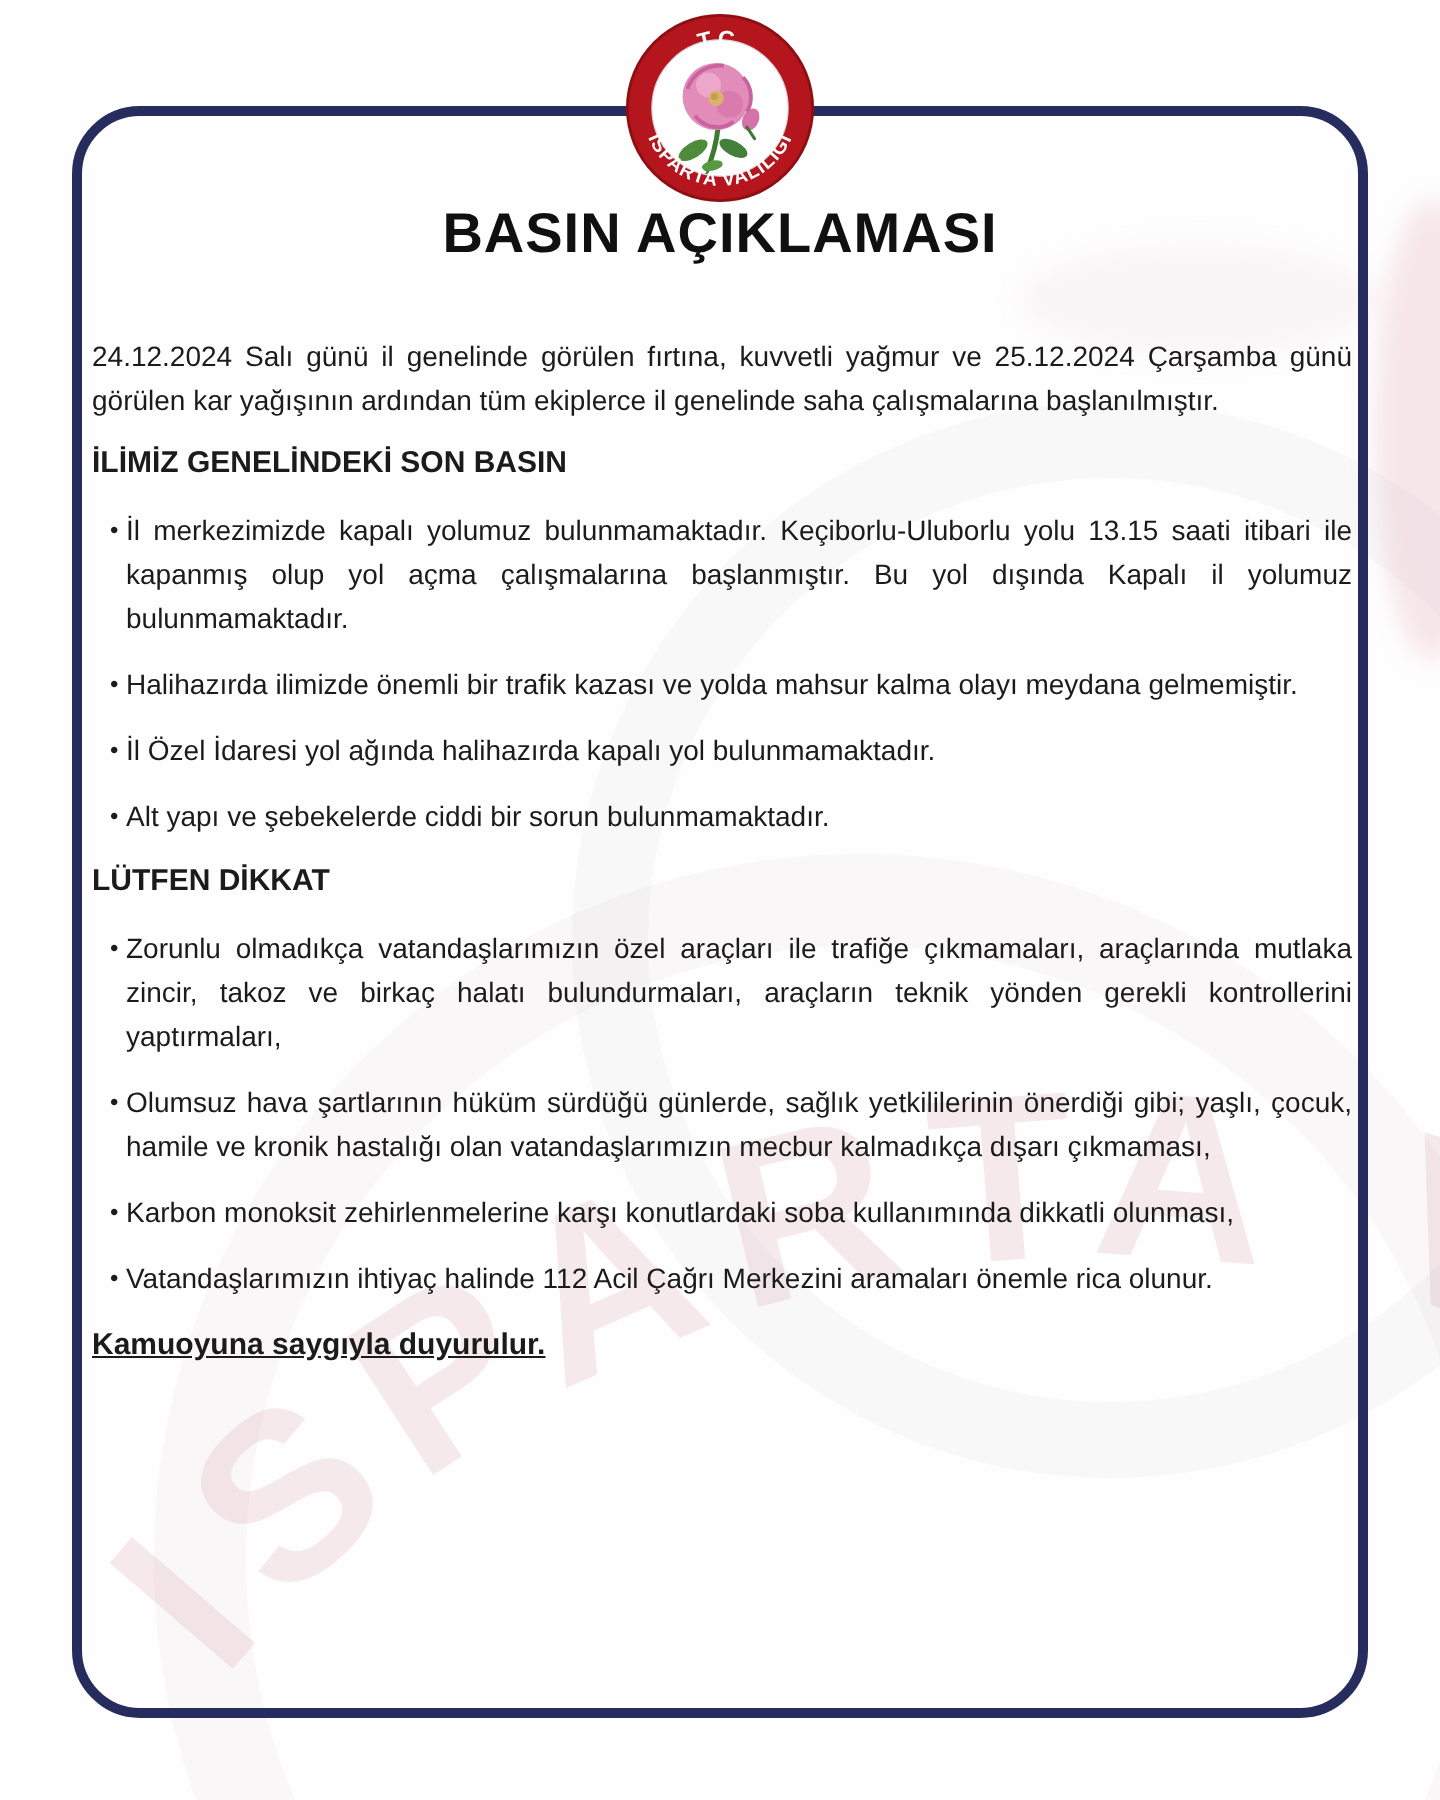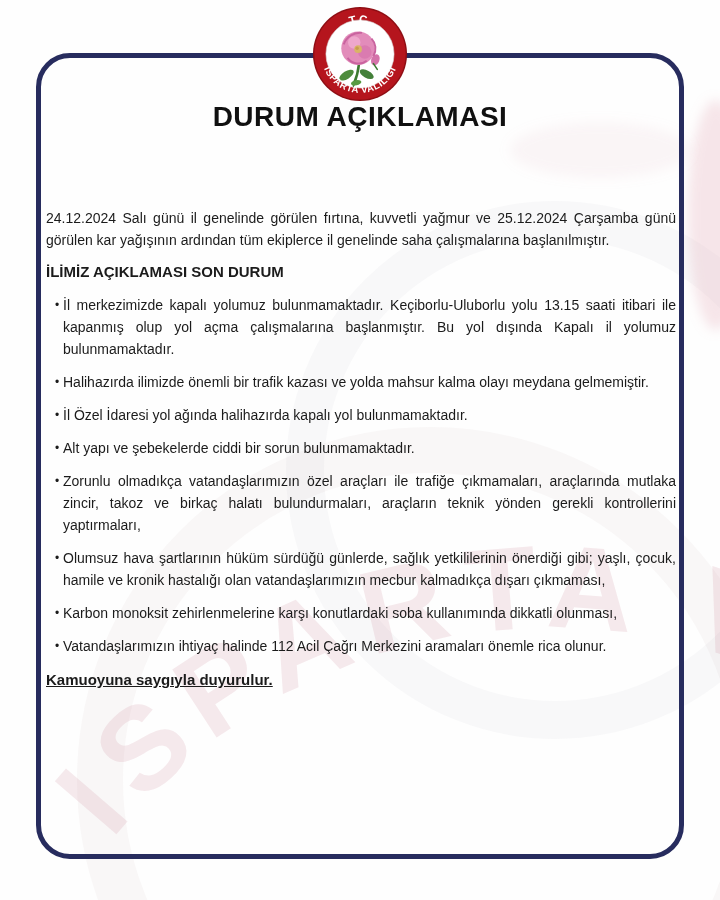--- a/index.html
+++ b/index.html
@@ -16,21 +16,21 @@
     border:5px solid #272c5e;border-radius:34px;box-sizing:border-box;z-index:1;
     background:transparent;
   }
   .logo{position:absolute;left:312px;top:6px;width:96px;height:96px;z-index:3;}
   .title{
     position:absolute;left:0;top:101px;width:720px;z-index:2;
     text-align:center;font-size:28px;font-weight:bold;letter-spacing:.5px;color:#101010;margin:0;
   }
   .content{
     position:absolute;left:46px;top:167px;width:630px;z-index:2;
-    font-size:14px;line-height:22px;margin-top:40px;
+    font-size:14px;line-height:22px;
   }
   .para{margin:0 0 10px 0;text-align:justify;}
   .heading{font-weight:bold;font-size:15px;margin:8px 0 11px 0;}
   .bullet{display:flex;margin:0 0 11px 0;}
   .dot{flex:none;width:17px;padding-left:9px;box-sizing:border-box;font-size:12px;line-height:22px;color:#1b1b1b;}
   .bullet-text{flex:1;text-align:justify;}
   .signoff{font-weight:bold;font-size:15px;margin-top:12px;text-decoration:underline;}
 </style>
 </head>
 <body>
@@ -82,44 +82,45 @@
     </g>
 
     <text font-family="Liberation Sans, sans-serif" font-size="12" font-weight="bold" fill="#ffffff" text-anchor="middle">
       <textPath href="#topArc" startOffset="50%">T.C.</textPath>
     </text>
     <text font-family="Liberation Sans, sans-serif" font-size="10" font-weight="bold" fill="#ffffff" text-anchor="middle" letter-spacing="0.6">
       <textPath href="#botArc" startOffset="50%">ISPARTA VALİLİĞİ</textPath>
     </text>
   </svg>
 
-  <h1 class="title">DURUM AÇIKLAMASI</h1>
+  <h1 class="title">BASIN AÇIKLAMASI</h1>
 
   <div class="content">
 
     <p class="para">24.12.2024 Salı günü il genelinde görülen fırtına, kuvvetli yağmur ve 25.12.2024 Çarşamba günü görülen kar yağışının ardından tüm ekiplerce il genelinde saha çalışmalarına başlanılmıştır.</p>
 
-    <div class="heading">İLİMİZ AÇIKLAMASI SON DURUM</div>
+    <div class="heading">İLİMİZ GENELİNDEKİ SON BASIN</div>
     <div class="bullet">
       <span class="dot">•</span>
       <span class="bullet-text">İl merkezimizde kapalı yolumuz bulunmamaktadır. Keçiborlu-Uluborlu yolu 13.15 saati itibari ile kapanmış olup yol açma çalışmalarına başlanmıştır. Bu yol dışında Kapalı il yolumuz bulunmamaktadır.</span>
     </div>
     <div class="bullet">
       <span class="dot">•</span>
       <span class="bullet-text">Halihazırda ilimizde önemli bir trafik kazası ve yolda mahsur kalma olayı meydana gelmemiştir.</span>
     </div>
     <div class="bullet">
       <span class="dot">•</span>
       <span class="bullet-text">İl Özel İdaresi yol ağında halihazırda kapalı yol bulunmamaktadır.</span>
     </div>
     <div class="bullet">
       <span class="dot">•</span>
       <span class="bullet-text">Alt yapı ve şebekelerde ciddi bir sorun bulunmamaktadır.</span>
     </div>
 
+    <div class="heading">LÜTFEN DİKKAT</div>
     <div class="bullet">
       <span class="dot">•</span>
       <span class="bullet-text">Zorunlu olmadıkça vatandaşlarımızın özel araçları ile trafiğe çıkmamaları, araçlarında mutlaka zincir, takoz ve birkaç halatı bulundurmaları, araçların teknik yönden gerekli kontrollerini yaptırmaları,</span>
     </div>
     <div class="bullet">
       <span class="dot">•</span>
       <span class="bullet-text">Olumsuz hava şartlarının hüküm sürdüğü günlerde, sağlık yetkililerinin önerdiği gibi; yaşlı, çocuk, hamile ve kronik hastalığı olan vatandaşlarımızın mecbur kalmadıkça dışarı çıkmaması,</span>
     </div>
     <div class="bullet">
       <span class="dot">•</span>

